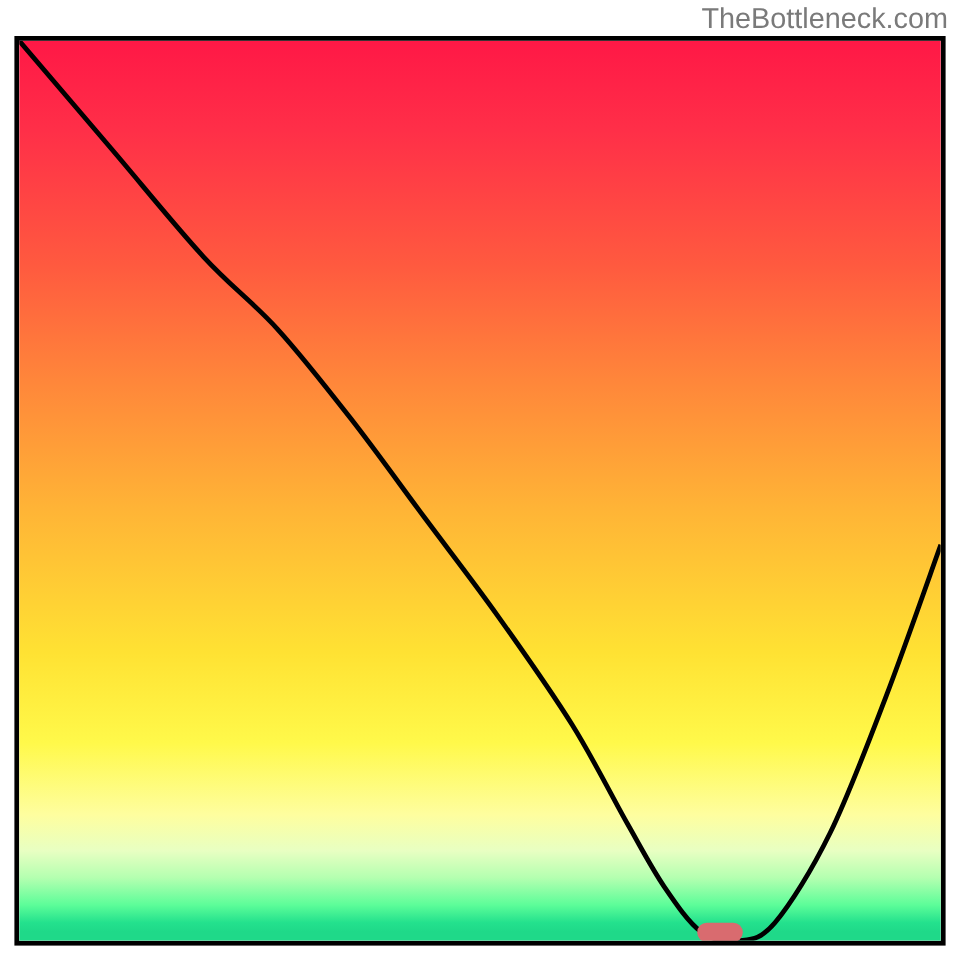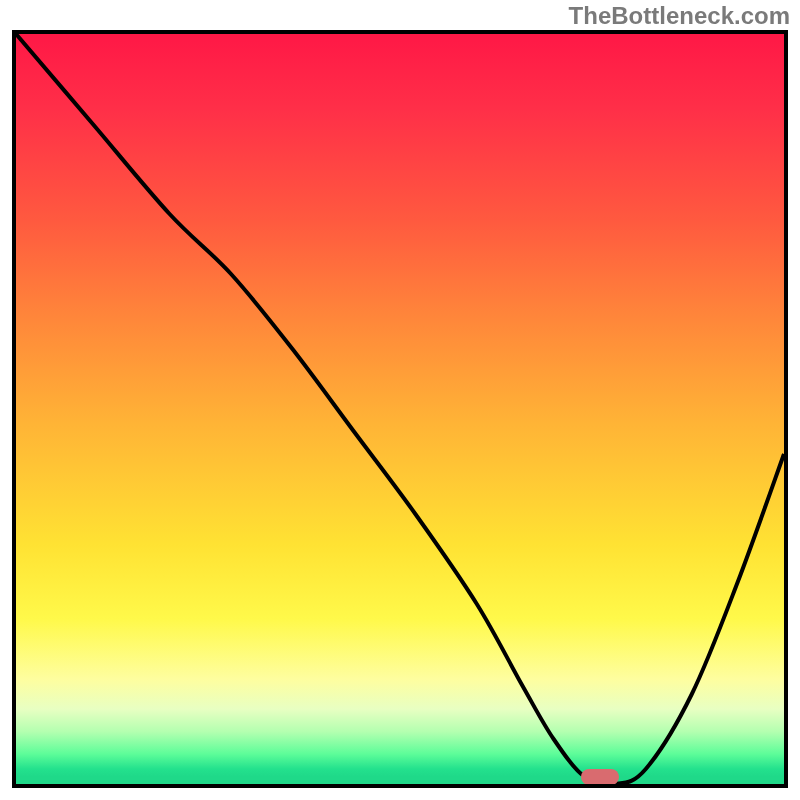--- a/index.html
+++ b/index.html
@@ -14,21 +14,21 @@
     position: relative;
     width: 800px;
     height: 800px;
   }
   .watermark {
     position: absolute;
     top: 2px;
     right: 10px;
     font-family: Arial, Helvetica, sans-serif;
     font-size: 24px;
-    font-weight: 700;
+    font-weight: 400;
     color: #7a7a7a;
     z-index: 10;
   }
   .plot-frame {
     position: absolute;
     left: 12px;
     top: 30px;
     width: 776px;
     height: 758px;
     border: 4px solid #000;

